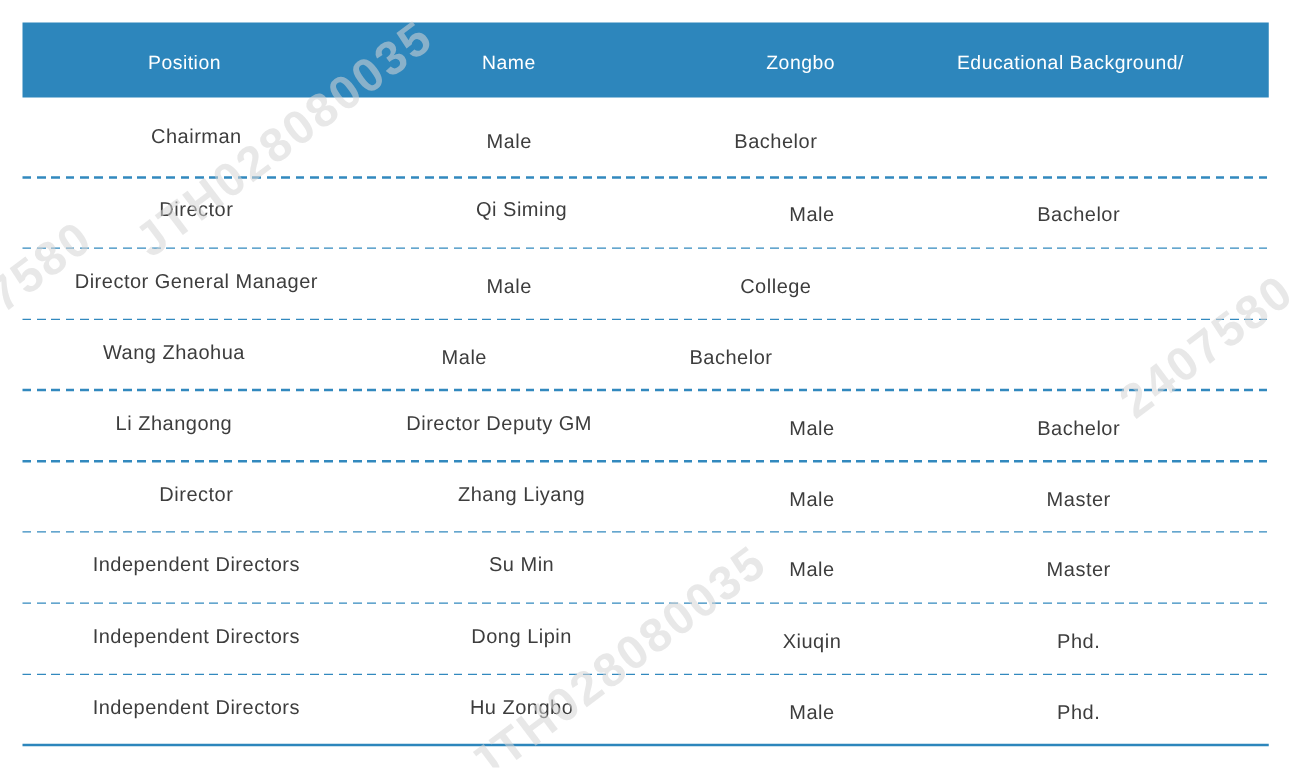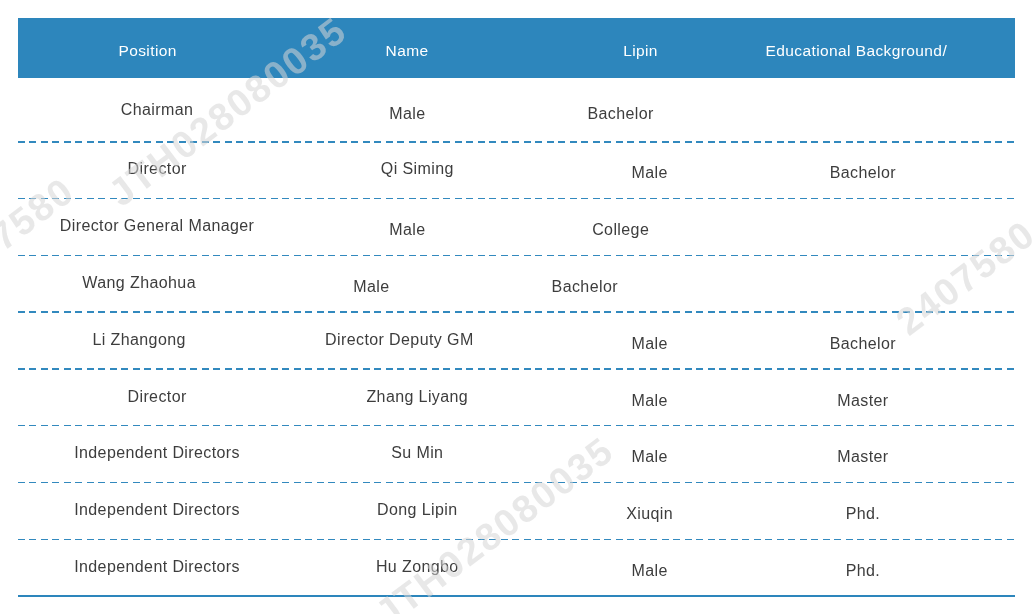--- a/index.html
+++ b/index.html
@@ -80,21 +80,21 @@
 </style>
 </head>
 <body>
 
 <div class="stage">
 
   <div class="board-table">
     <div class="thead">
       <div class="hcell col0">Position</div>
       <div class="hcell col1">Name</div>
-      <div class="hcell col2">Lipin</div>
+      <div class="hcell col2">Zongbo</div>
       <div class="hcell col3">Educational Background/</div>
       <div class="hcell colf"></div>
     </div>
     <div class="tbody" id="tbody">
         <div class="row">
           <div class="cell col0">Chairman</div>
           <div class="cell col2">Male</div>
           <div class="cell col3">Bachelor</div>
           <div class="cell colf"></div>
         </div>

